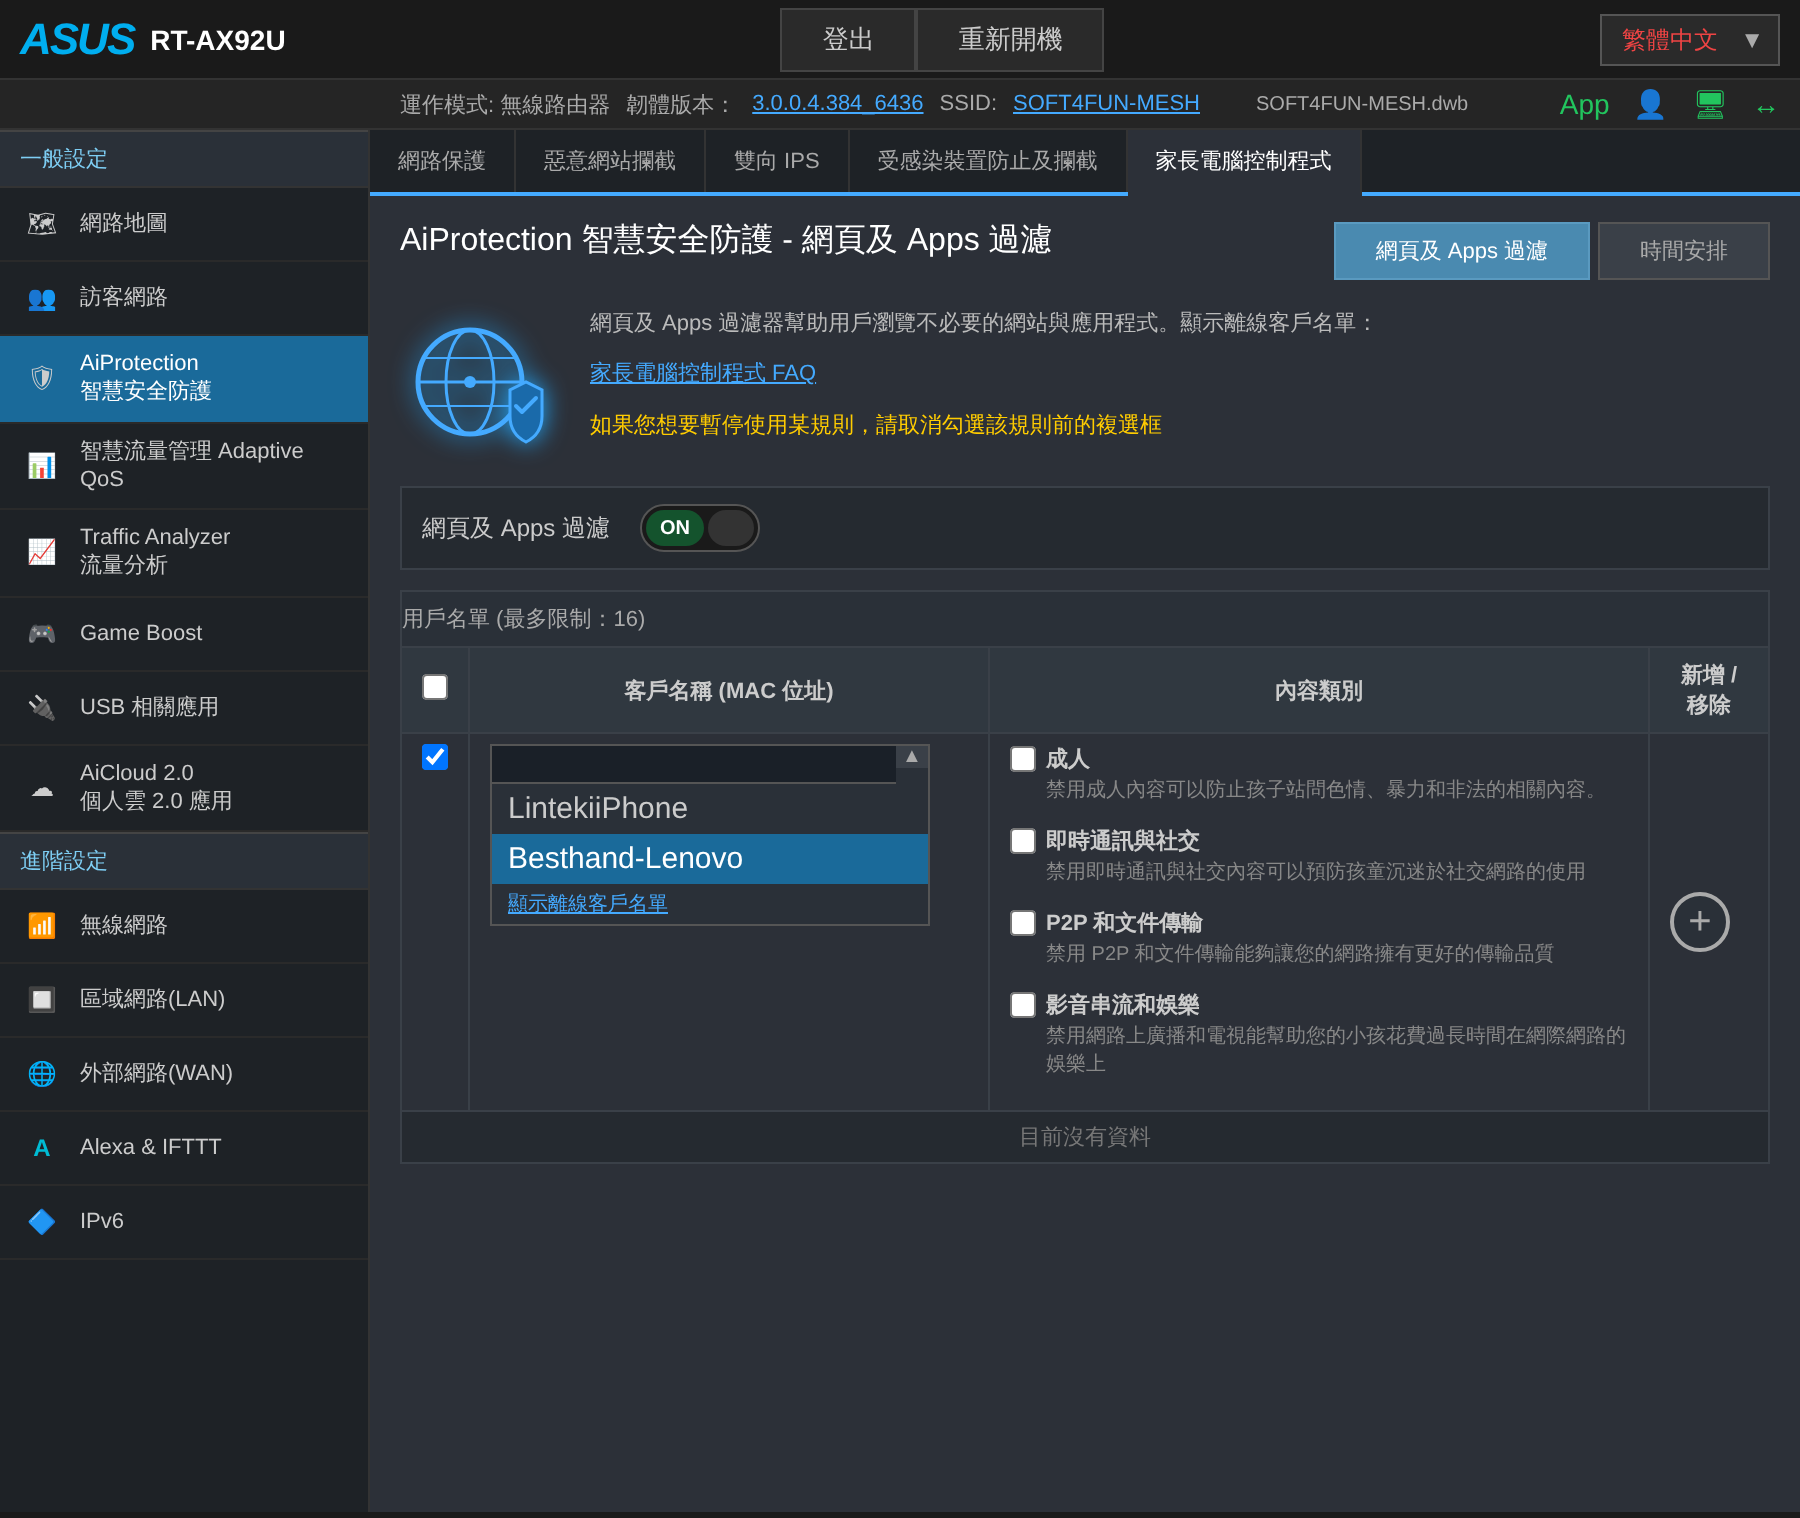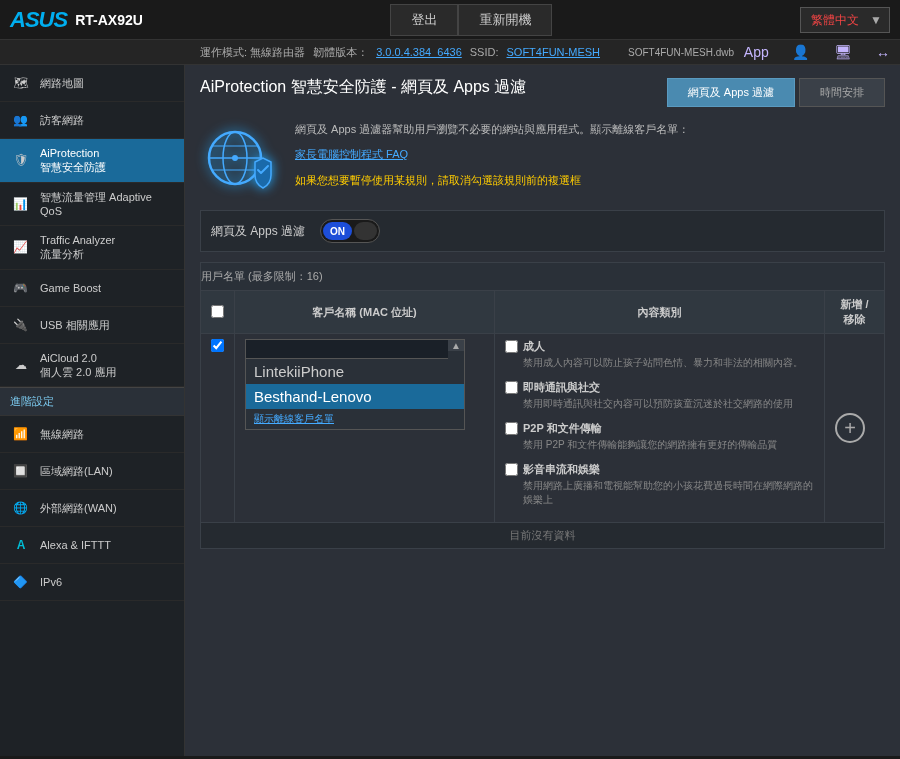--- a/index.html
+++ b/index.html
@@ -11,21 +11,21 @@
     #model { color: #fff; font-size: 14px; margin-left: 8px; font-weight: bold; }
     #top-nav { display: flex; flex: 1; justify-content: center; gap: 0; }
     .top-nav-btn { background: #2a2a2a; color: #ccc; border: 1px solid #444; padding: 6px 20px; cursor: pointer; font-size: 13px; }
     #lang-select { margin-left: auto; background: #2a2a2a; color: #ef4444; border: 1px solid #555; padding: 5px 30px 5px 10px; cursor: pointer; font-size: 12px; appearance: none; -webkit-appearance: none; }
     #lang-wrapper { position: relative; display: flex; align-items: center; }
     #lang-arrow { position: absolute; right: 8px; color: #aaa; pointer-events: none; }
 
     
     #status-bar { background: #252525; padding: 4px 10px 4px 200px; font-size: 11px; color: #aaa; border-bottom: 1px solid #333; display: flex; align-items: center; gap: 8px; }
     #status-bar a { color: #4af; text-decoration: underline; }
-    #status-icons { margin-left: auto; display: flex; gap: 24px; align-items: flex-end; color: #c4b5fd; font-size: 14px; }
+    #status-icons { margin-left: auto; display: flex; gap: 12px; align-items: flex-end; color: #22c55e; font-size: 14px; }
 
     
     #main { display: flex; height: calc(759px - 40px - 28px); }
 
     
     #sidebar { width: 185px; background: #1e2226; border-right: 1px solid #333; overflow-y: auto; flex-shrink: 0; }
     .sidebar-section-header { background: #2a3038; color: #7ecef4; font-size: 11px; padding: 6px 10px; border-bottom: 1px solid #333; border-top: 1px solid #444; }
     .sidebar-item { display: flex; align-items: center; padding: 7px 10px; cursor: pointer; border-bottom: 1px solid #2a2a2a; gap: 8px; }
     .sidebar-item.active { background: #1a6a9a; }
     .sidebar-item .s-icon { width: 22px; height: 22px; display: flex; align-items: center; justify-content: center; flex-shrink: 0; }
@@ -53,21 +53,21 @@
     #info-section { display: flex; gap: 15px; margin-bottom: 15px; }
     #globe-icon-area { width: 80px; display: flex; align-items: center; justify-content: center; flex-shrink: 0; }
     #info-text { flex: 1; font-size: 11px; color: #bbb; line-height: 1.7; }
     #info-text ol { margin-left: 18px; }
     #info-text .highlight { color: #4af; text-decoration: underline; cursor: pointer; }
     #info-text .yellow { color: #fc0; }
 
     
     #toggle-row { display: flex; align-items: center; gap: 15px; padding: 8px 10px; background: #252a30; border: 1px solid #3a4048; margin-bottom: 10px; }
     .toggle-switch { display: flex; align-items: center; background: #1a1a1a; border-radius: 14px; padding: 2px; width: 60px; height: 24px; cursor: pointer; border: 1px solid #555; }
-    .toggle-switch .toggle-on { background: #1d4ed8; border-radius: 12px; width: 30px; height: 18px; display: flex; align-items: center; justify-content: center; color: #fff; font-size: 10px; font-weight: bold; }
+    .toggle-switch .toggle-on { background: #14532d; border-radius: 12px; width: 30px; height: 18px; display: flex; align-items: center; justify-content: center; color: #fff; font-size: 10px; font-weight: bold; }
     .toggle-switch .toggle-off { background: #333; border-radius: 12px; width: 24px; height: 18px; margin-left: 2px; }
 
     
     #user-table-header { background: #2a3038; padding: 6px 0; font-size: 11px; color: #aaa; border: 1px solid #3a4048; border-bottom: none; }
     #user-table { width: 100%; border-collapse: collapse; font-size: 11px; }
     #user-table th { background: #303840; color: #ccc; padding: 6px 10px; border: 1px solid #3a4048; text-align: center; }
     #user-table td { padding: 5px 10px; border: 1px solid #3a4048; vertical-align: top; }
     #user-table .col-check { width: 30px; text-align: center; }
     #user-table .col-name { width: 260px; }
     #user-table .col-content { }
@@ -130,20 +130,21 @@
     <span>App</span>
     <span>👤</span>
     <span>🖥</span>
     <span>↔</span>
   </div>
 </div>
 
 <div id="main">
 
   <div id="sidebar">
+    <div class="sidebar-section-header">一般設定</div>
 
     <div class="sidebar-item">
       <span class="s-icon">🗺</span>
       <span class="s-label">網路地圖</span>
     </div>
     <div class="sidebar-item">
       <span class="s-icon">👥</span>
       <span class="s-label">訪客網路</span>
     </div>
     <div class="sidebar-item active">
@@ -194,20 +195,27 @@
       <span class="s-label">Alexa &amp; IFTTT</span>
     </div>
     <div class="sidebar-item">
       <span class="s-icon">🔷</span>
       <span class="s-label">IPv6</span>
     </div>
   </div>
 
   <div id="content">
 
+    <div id="tab-bar">
+      <div class="tab">網路保護</div>
+      <div class="tab">惡意網站攔截</div>
+      <div class="tab">雙向 IPS</div>
+      <div class="tab">受感染裝置防止及攔截</div>
+      <div class="tab active">家長電腦控制程式</div>
+    </div>
 
     <div id="page-content">
 
       <div style="display:flex; align-items:center; justify-content:space-between; margin-bottom:12px;">
         <div id="page-title">AiProtection 智慧安全防護 - 網頁及 Apps 過濾</div>
         <div id="sub-tab-bar" style="padding:0; gap:4px;">
           <div class="sub-tab active">網頁及 Apps 過濾</div>
           <div class="sub-tab">時間安排</div>
         </div>
       </div>

